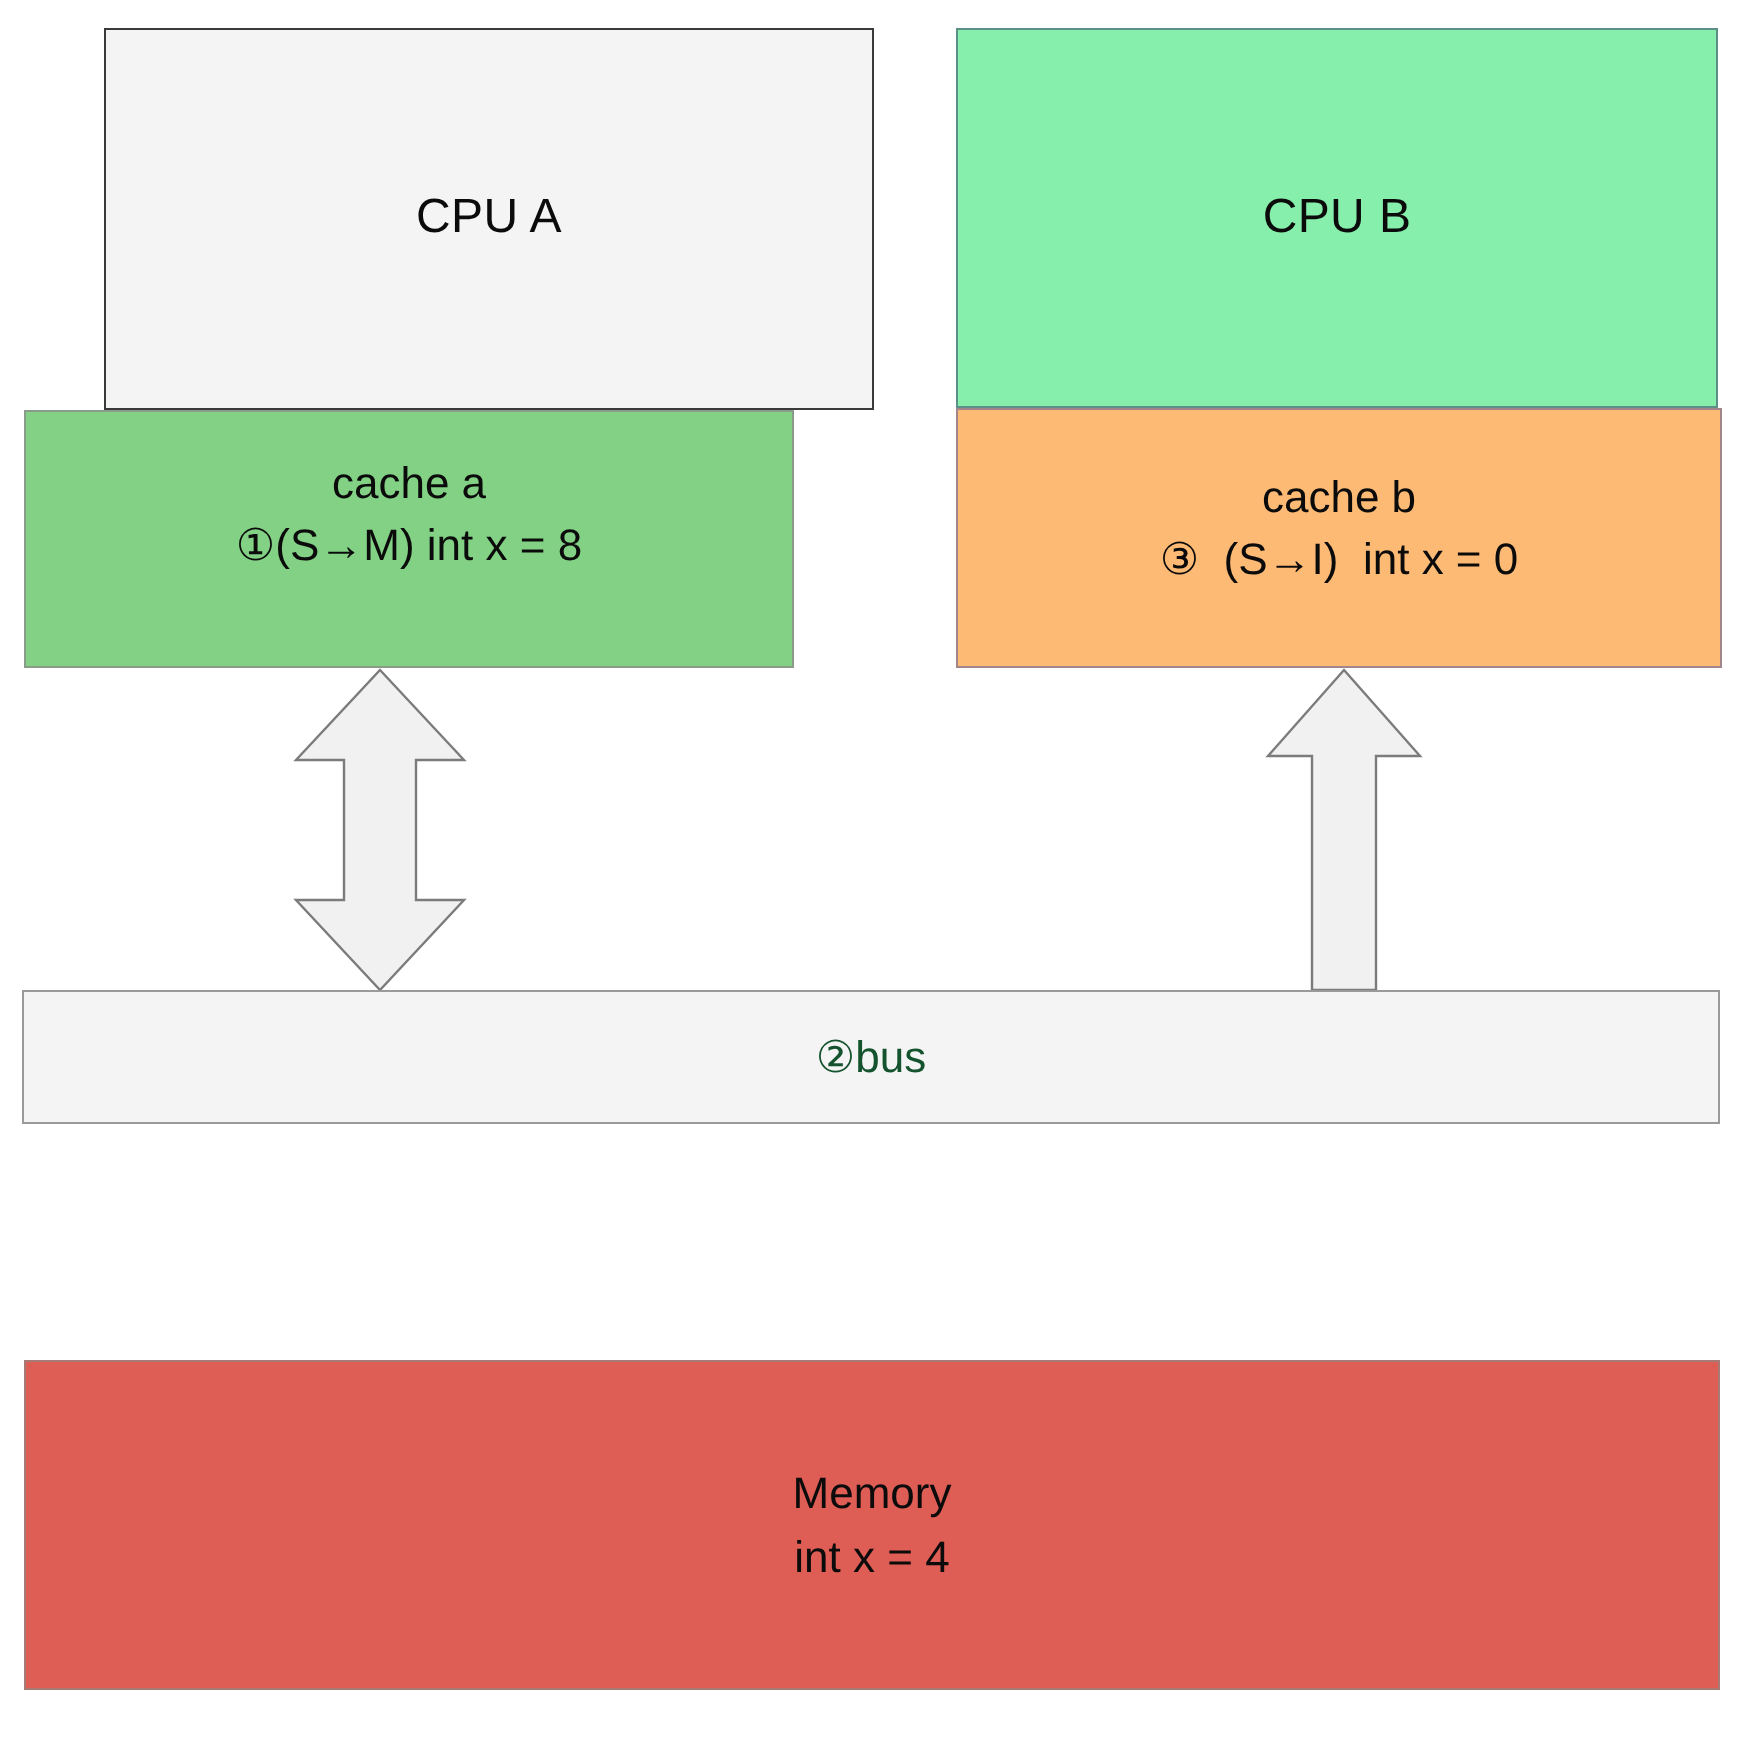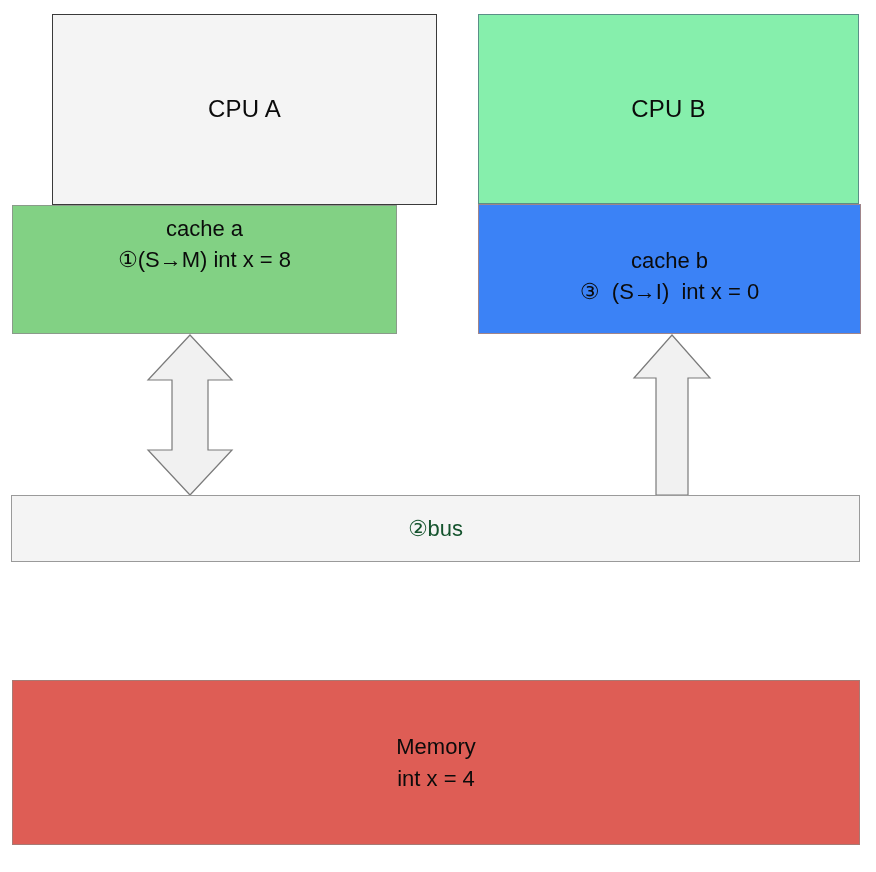--- a/index.html
+++ b/index.html
@@ -52,31 +52,31 @@
   }
   
   #cache-a-box {
     left: 12px;
     top: 205px;
     width: 385px;
     height: 129px;
     background: #82d184;
     border: 1px solid #8a9b8a;
     justify-content: flex-start;
-    padding-top: 7px;
+    padding-top: 20px;
   }
   #cache-b-box {
     left: 478px;
     top: 204px;
     width: 383px;
     height: 130px;
-    background: #3b82f6;
+    background: #fdba74;
     border: 1px solid #a0858a;
     justify-content: flex-start;
-    padding-top: 40px;
+    padding-top: 28px;
   }
   .cache-line {
     font-size: 22px;
     color: #0b0b0b;
     line-height: 1.42;
     white-space: pre;
   }
   
   #bus-box {
     left: 11px;

